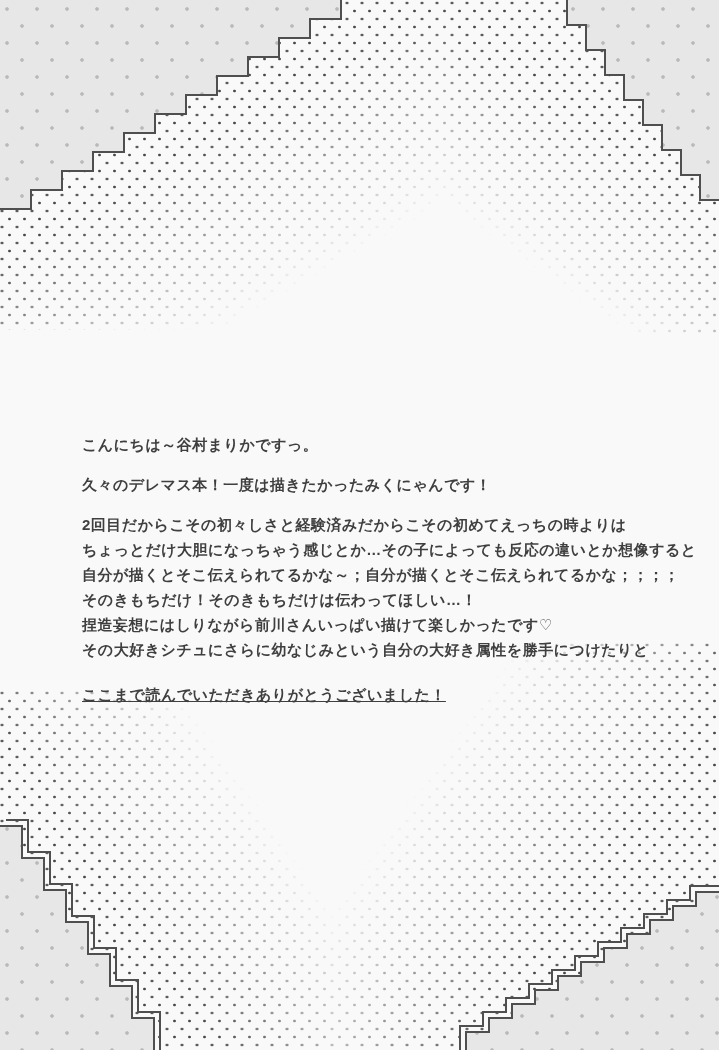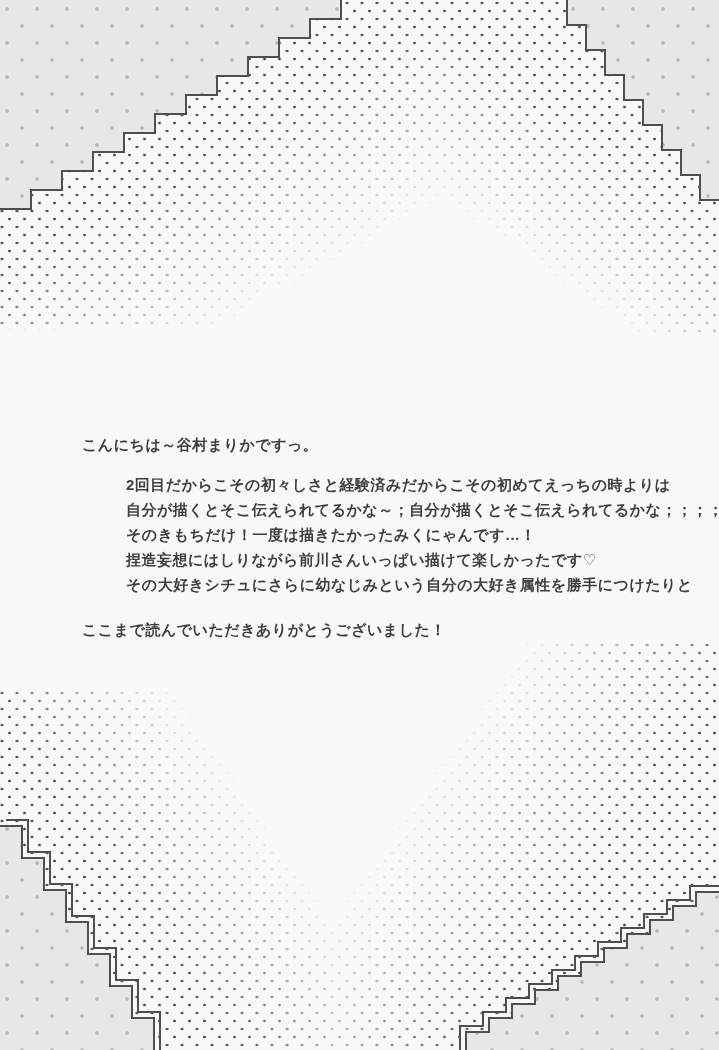--- a/index.html
+++ b/index.html
@@ -96,22 +96,22 @@
   .afterword{
     position:absolute;
     left:82px;top:432px;width:600px;
     color:var(--c-text);
     font-size:15px;
     font-weight:600;
     letter-spacing:.5px;
     line-height:25px;
   }
   .p{margin:0 0 15px 0;}
-  .p-3{margin-bottom:20px;margin-left:44px;}
-  .p-4,.p-5{margin-bottom:18px;}
+  .p-3{margin-bottom:20px;}
+  .p-4,.p-5{margin-bottom:18px;text-decoration:underline;}
   .ln{white-space:pre;}
 </style>
 </head>
 <body>
 
 <div class="page">
 
   <div class="dotband band-tl"></div>
   <div class="dotband band-tr"></div>
   <div class="dotband band-bl"></div>
@@ -135,25 +135,27 @@
   <svg class="edge" style="left:440px;top:888px" width="281" height="162">
     <path d="M279 4 H256 V18 H233 V32 H210 V46 H187 V60 H164 V74 H141 V88 H118 V102 H95 V116 H72 V130 H49 V144 H26 V162"></path>
     <path transform="translate(-6,-6)" d="M285 4 H256 V18 H233 V32 H210 V46 H187 V60 H164 V74 H141 V88 H118 V102 H95 V116 H72 V130 H49 V144 H26 V168"></path>
   </svg>
 
   <div class="afterword">
     <div class="p p-0">
       <div class="ln">こんにちは～谷村まりかですっ。</div>
     </div>
     <div class="p p-1">
+      <div class="ln">久々のデレマス本！一度は描きたかったみくにゃんです！</div>
     </div>
     <div class="p p-2 p-3">
       <div class="ln">2回目だからこその初々しさと経験済みだからこその初めてえっちの時よりは</div>
+      <div class="ln">ちょっとだけ大胆になっちゃう感じとか…その子によっても反応の違いとか想像すると</div>
       <div class="ln">自分が描くとそこ伝えられてるかな～；自分が描くとそこ伝えられてるかな；；；；</div>
-      <div class="ln">そのきもちだけ！一度は描きたかったみくにゃんです…！</div>
+      <div class="ln">そのきもちだけ！そのきもちだけは伝わってほしい…！</div>
       <div class="ln">捏造妄想にはしりながら前川さんいっぱい描けて楽しかったです♡</div>
       <div class="ln">その大好きシチュにさらに幼なじみという自分の大好き属性を勝手につけたりと</div>
     </div>
     <div class="p p-4">
       <div class="ln">ここまで読んでいただきありがとうございました！</div>
     </div>
   </div>
 
 </div>
 

